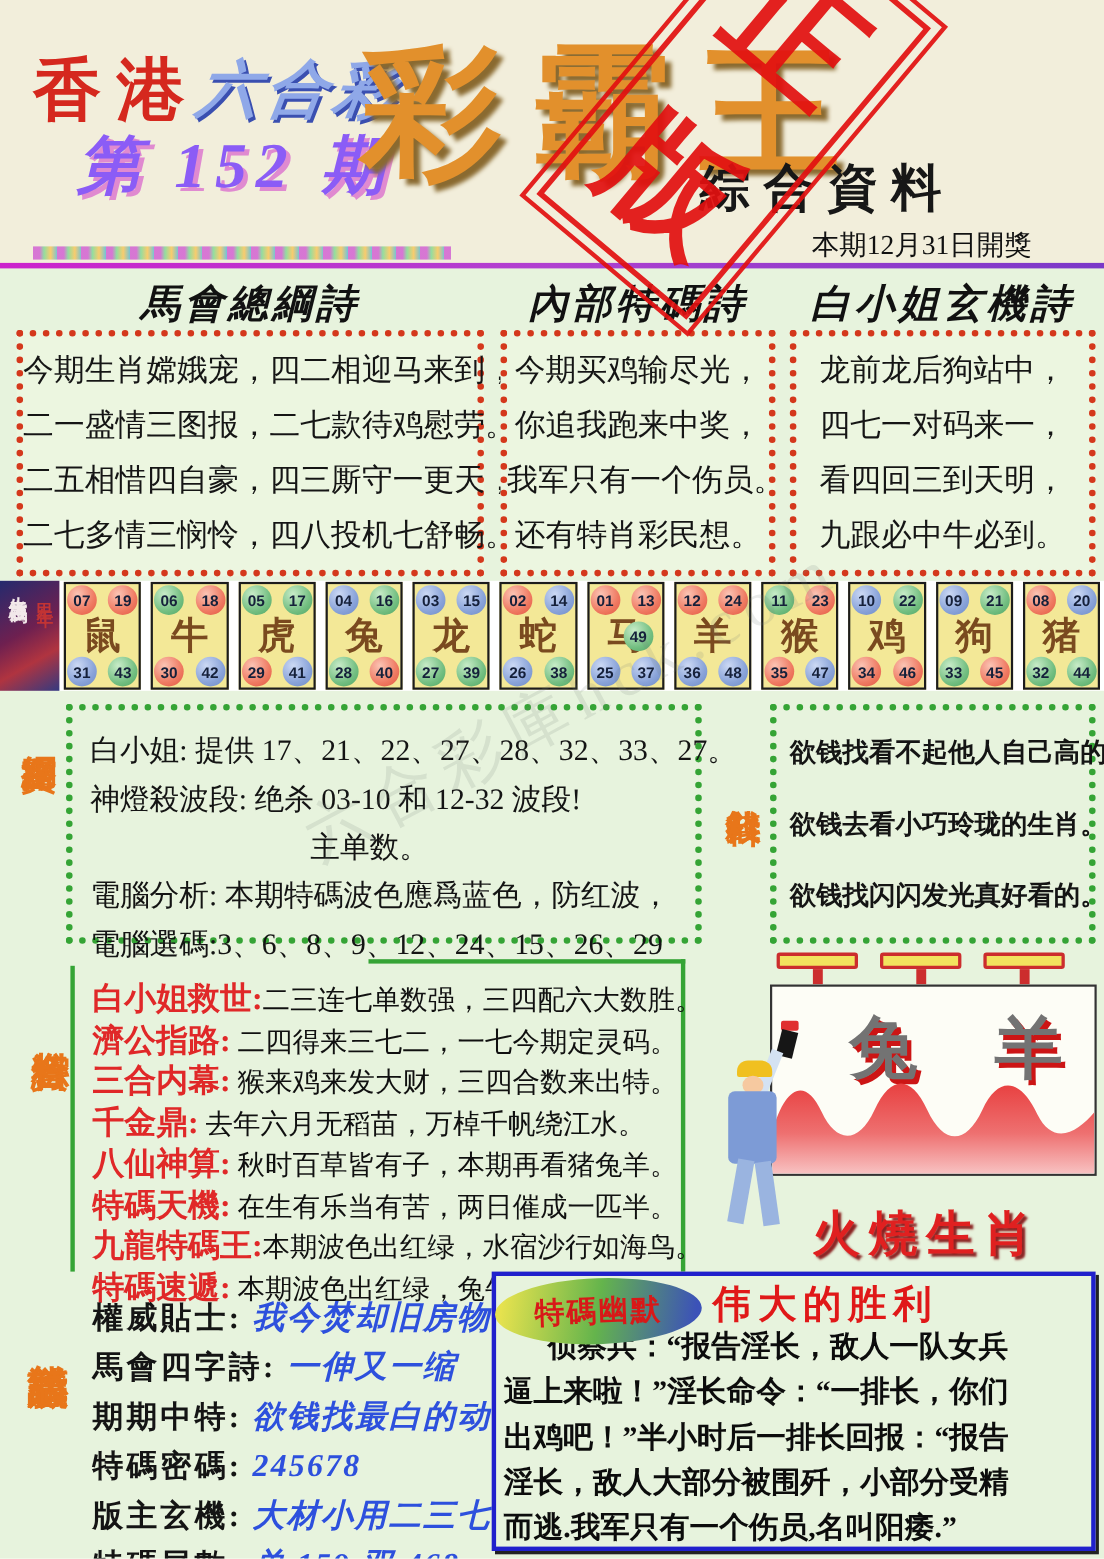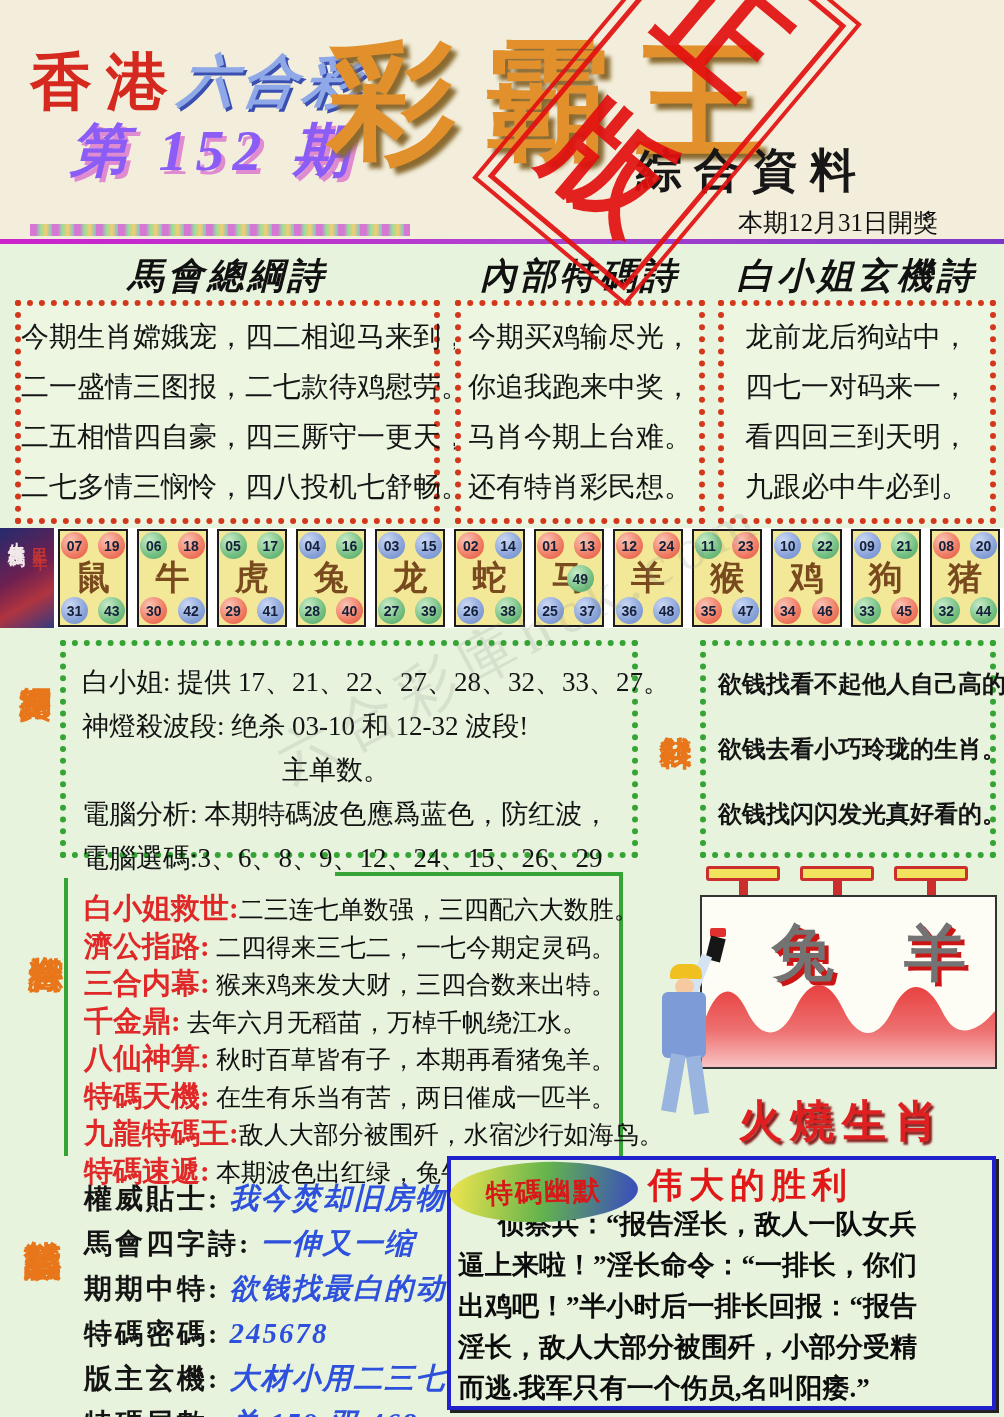--- a/index.html
+++ b/index.html
@@ -141,21 +141,21 @@
 
   <div class="abs poem-box" style="left:15px;width:413px;" id="poem-0">
       <div class="poem-line">今期生肖嫦娥宠，四二相迎马来到，</div>
       <div class="poem-line">二一盛情三图报，二七款待鸡慰劳。</div>
       <div class="poem-line">二五相惜四自豪，四三厮守一更天，</div>
       <div class="poem-line">二七多情三悯怜，四八投机七舒畅。</div>
     </div>
   <div class="abs poem-box" style="left:455px;width:238px;" id="poem-1">
       <div class="poem-line">今期买鸡输尽光，</div>
       <div class="poem-line">你追我跑来中奖，</div>
-      <div class="poem-line">马肖今期上台难。</div>
+      <div class="poem-line">我军只有一个伤员。</div>
       <div class="poem-line">还有特肖彩民想。</div>
     </div>
   <div class="abs poem-box" style="left:718px;width:266px;" id="poem-2">
       <div class="poem-line">龙前龙后狗站中，</div>
       <div class="poem-line">四七一对码来一，</div>
       <div class="poem-line">看四回三到天明，</div>
       <div class="poem-line">九跟必中牛必到。</div>
     </div>
 
   <div class="abs strip">
@@ -272,21 +272,21 @@
   <div class="abs gl-v1"></div>
   <div class="abs gl-h1"></div>
   <div class="abs gl-v2"></div>
   <div class="abs comp-rows" id="comp-rows">
       <div class="comp-row"><span class="comp-label">白小姐救世:</span><span class="comp-text">二三连七单数强，三四配六大数胜。</span></div>
       <div class="comp-row"><span class="comp-label">濟公指路:</span><span class="comp-text"> 二四得来三七二，一七今期定灵码。</span></div>
       <div class="comp-row"><span class="comp-label">三合内幕:</span><span class="comp-text"> 猴来鸡来发大财，三四合数来出特。</span></div>
       <div class="comp-row"><span class="comp-label">千金鼎:</span><span class="comp-text"> 去年六月无稻苗，万棹千帆绕江水。</span></div>
       <div class="comp-row"><span class="comp-label">八仙神算:</span><span class="comp-text"> 秋时百草皆有子，本期再看猪兔羊。</span></div>
       <div class="comp-row"><span class="comp-label">特碼天機:</span><span class="comp-text"> 在生有乐当有苦，两日催成一匹半。</span></div>
-      <div class="comp-row"><span class="comp-label">九龍特碼王:</span><span class="comp-text">敌人大部分被围歼，水宿沙行如海鸟。</span></div>
+      <div class="comp-row"><span class="comp-label">九龍特碼王:</span><span class="comp-text">本期波色出红绿，水宿沙行如海鸟。</span></div>
       <div class="comp-row"><span class="comp-label">特碼速遞:</span><span class="comp-text"> 本期波色出红绿，兔牛有来也发财。</span></div>
     </div>
 
   <div class="abs lamp" style="left:706px;">
       <div class="shade"></div>
       <div class="stem"></div>
     </div>
   <div class="abs lamp" style="left:800px;">
       <div class="shade"></div>
       <div class="stem"></div>

